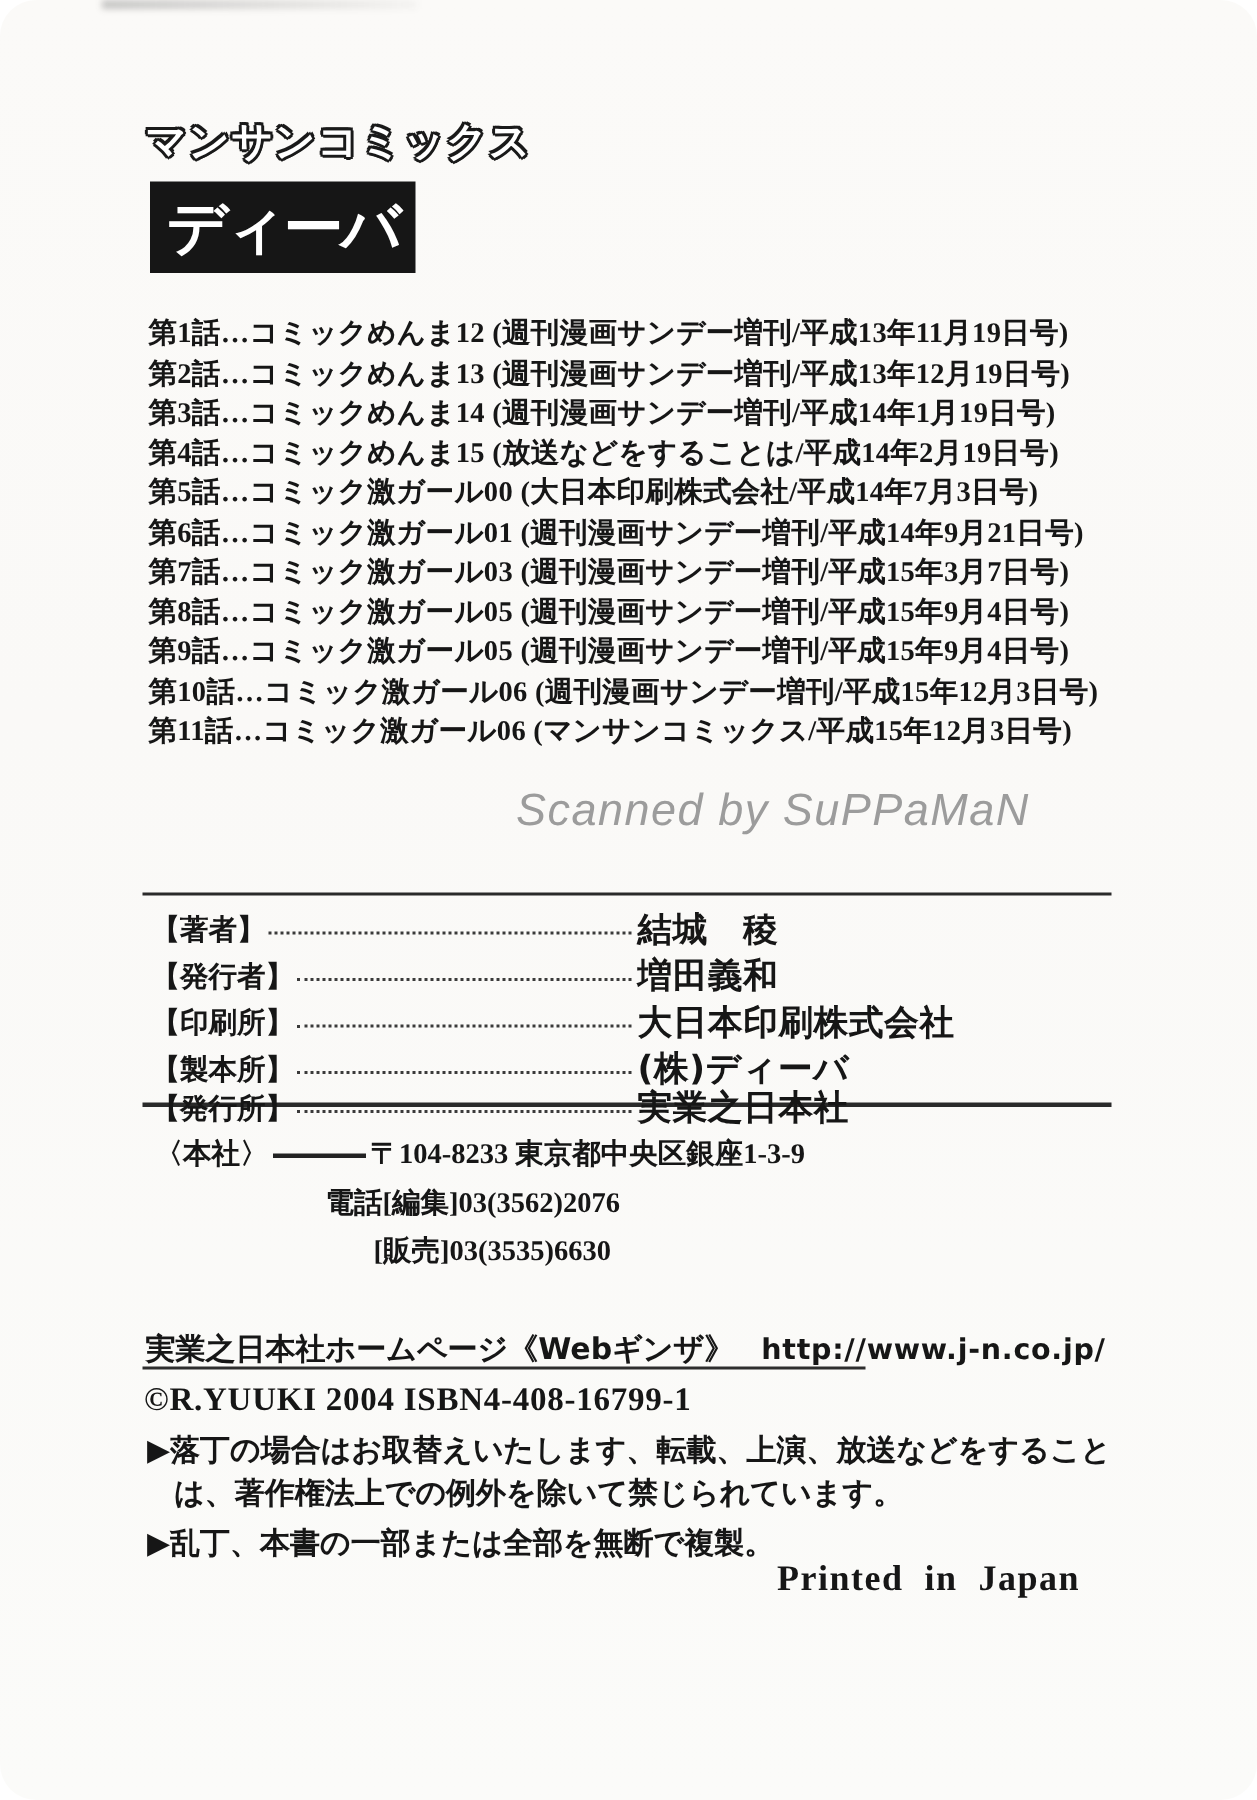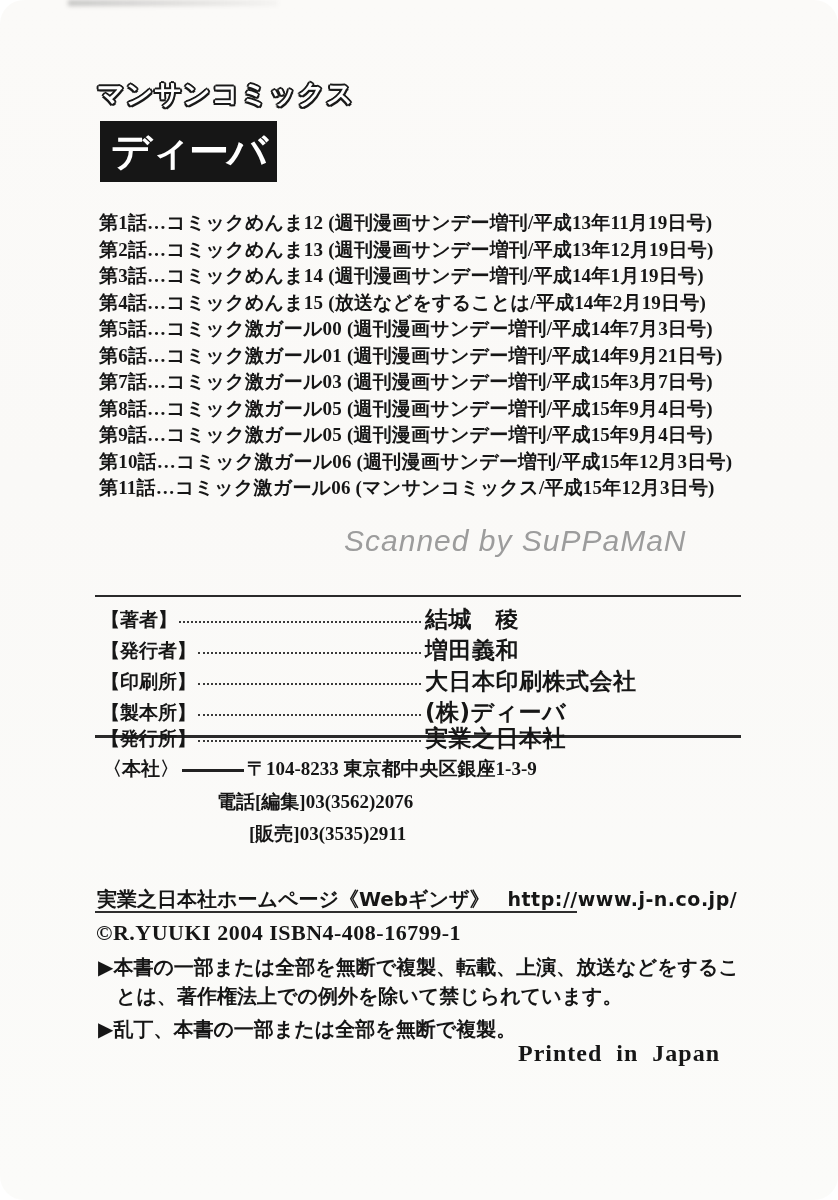--- a/index.html
+++ b/index.html
@@ -124,21 +124,21 @@
 
       <div class="chapter-row">
         <span>第3話…コミックめんま14 (週刊漫画サンデー増刊/平成14年1月19日号)</span>
       </div>
 
       <div class="chapter-row">
         <span>第4話…コミックめんま15 (放送などをすることは/平成14年2月19日号)</span>
       </div>
 
       <div class="chapter-row">
-        <span>第5話…コミック激ガール00 (週刊漫画サンデー増刊/平成14年7月3日号)</span>
+        <span>第5話…コミック激ガール00 (大日本印刷株式会社/平成14年7月3日号)</span>
       </div>
 
       <div class="chapter-row">
         <span>第6話…コミック激ガール01 (週刊漫画サンデー増刊/平成14年9月21日号)</span>
       </div>
 
       <div class="chapter-row">
         <span>第7話…コミック激ガール03 (週刊漫画サンデー増刊/平成15年3月7日号)</span>
       </div>
 
@@ -195,34 +195,34 @@
   </div>
 
   <div class="head-office">
     <span>〈本社〉</span>
     <span class="ho-dash"></span>
     <span>〒104-8233 東京都中央区銀座1-3-9</span>
   </div>
 
   <div class="phone-editorial">電話[編集]03(3562)2076</div>
 
-  <div class="phone-sales">[販売]03(3535)2911</div>
+  <div class="phone-sales">[販売]03(3535)6630</div>
 
   <div class="website-row">
     <span>実業之日本社ホームページ《Webギンザ》</span><span class="website-url">http://www.j-n.co.jp/</span>
   </div>
 
   <div class="website-rule"></div>
 
   <div class="copyright-line">©R.YUUKI  2004 ISBN4-408-16799-1</div>
 
   <div class="notice-list">
 
       <div class="notice-item">
-        <span>▶本書の一部または全部を無断で複製、転載、上演、放送などをすることは、著作権法上での例外を除いて禁じられています。</span>
+        <span>▶落丁の場合はお取替えいたします、転載、上演、放送などをすることは、著作権法上での例外を除いて禁じられています。</span>
       </div>
 
       <div class="notice-item">
         <span>▶乱丁、本書の一部または全部を無断で複製。</span>
       </div>
     </div>
 
   <div class="printed-in">Printed in Japan</div>
 
 </div>

